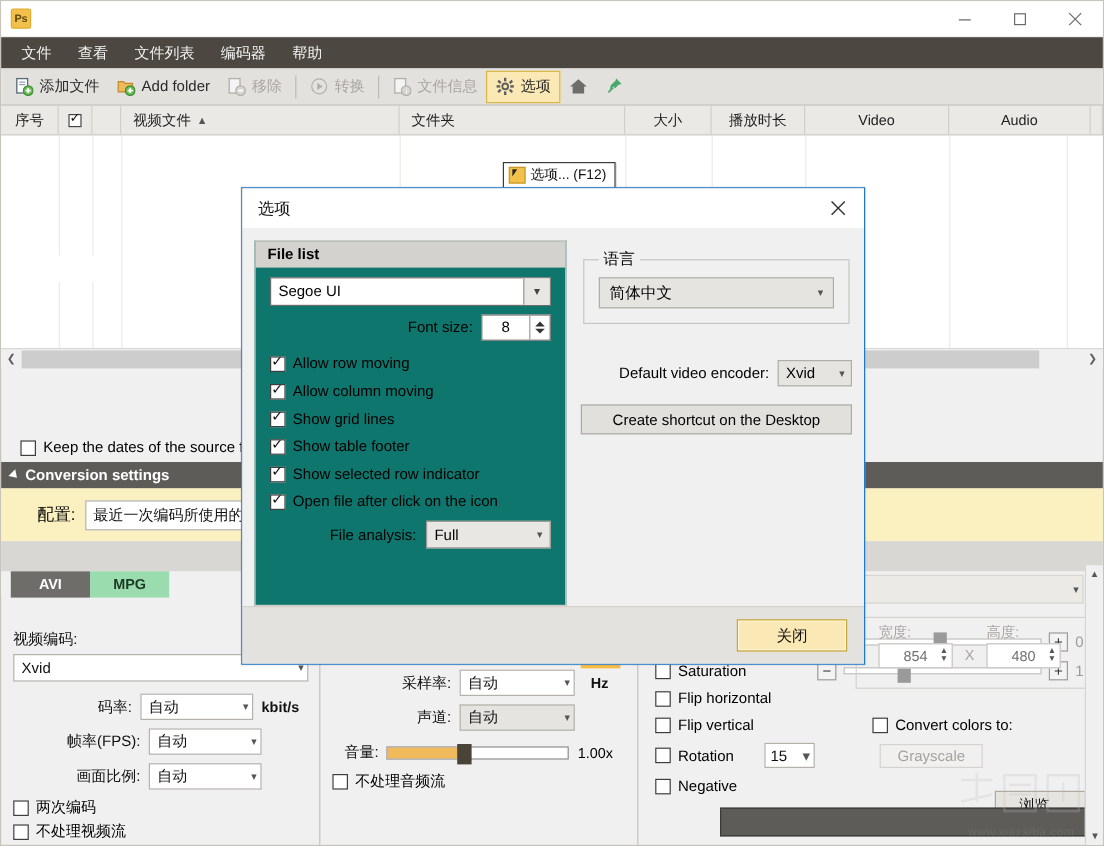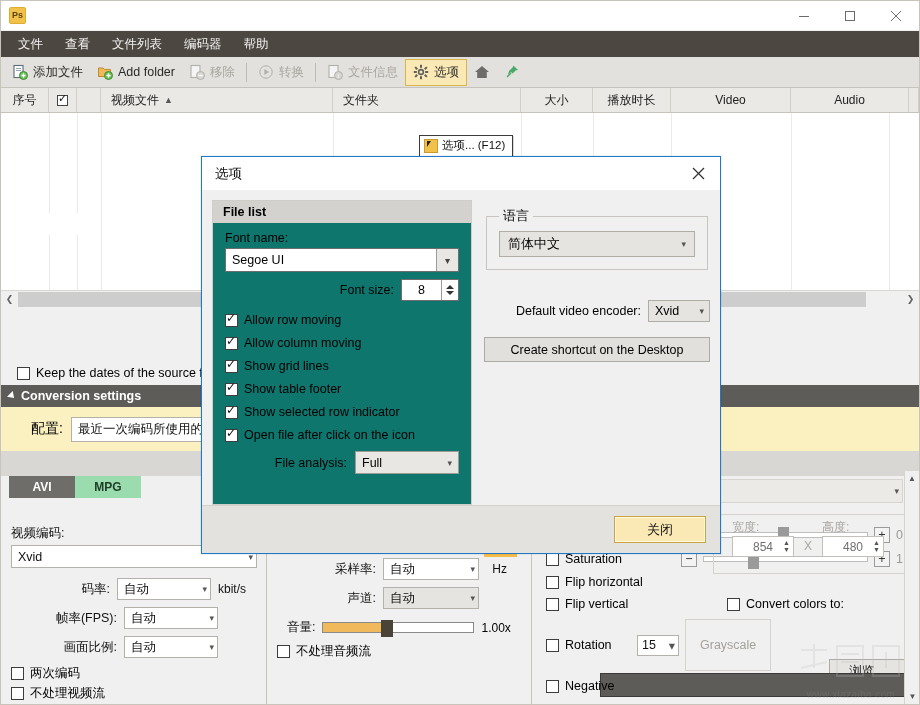--- a/index.html
+++ b/index.html
@@ -125,21 +125,21 @@
 
   
   .panes { position:absolute; left:0; right:0; top:516px; bottom:0; display:flex; }
   .pane { border-right:1px solid #c6c3bd; }
   .pane-v { width:266px; padding:8px 10px 0 10px; }
   .pane-a { width:265px; padding:10px 10px 0 10px; position:relative; }
   .pane-e { flex:1; padding:10px 12px 0 14px; position:relative; }
   .lbl { font-size:12.5px; color:#111; }
   .row { display:flex; align-items:center; gap:7px; margin-bottom:7px; justify-content:flex-end; }
   .row .lbl { white-space:nowrap; }
-  .unit { font-size:12px; color:#111; }
+  .unit { font-size:12px; color:#111;font-weight:bold; }
   .chkrow { display:flex; align-items:center; gap:6px; margin-bottom:3px; }
   .chkrow span { font-size:12.5px; }
 
   .slider-wrap { display:flex; align-items:center; gap:6px; }
   .spin-btn { width:16px; height:16px; border:1px solid #9b9b9b; background:#f3f3f3; display:flex; align-items:center; justify-content:center; font-size:11px; color:#333; }
   .track { width:165px; height:6px; background:#fff; border:1px solid #bdbdbd; position:relative; }
   .track .knob { position:absolute; top:-6px; width:11px; height:18px; background:#9a9a9a; }
   .val { font-size:11.5px; color:#9a9a9a; width:10px; }
 
   .vol-track { width:152px; height:11px; background:#fff; border:1px solid #8a8a8a; position:relative; }
@@ -548,21 +548,21 @@
         <span class="cbx" style="margin-left:48px"></span>
         <span>Convert colors to:</span>
       </div>
       <div class="chkrow" style="margin-bottom:8px">
         <span class="cbx"></span>
         <span style="width:66px">Rotation</span>
         <span class="combo light" style="width:42px;height:21px;padding-left:4px">
           <span>15</span>
           <span class="chev">▾</span>
         </span>
-        <span style="color:#a5a29d; border:1px solid #d6d3ce; padding:18px 14px; font-size:12.5px;">Grayscale</span>
+        <span style="margin-left:48px; color:#a5a29d; border:1px solid #d6d3ce; padding:2px 14px; font-size:12.5px;">Grayscale</span>
       </div>
       <div class="chkrow">
         <span class="cbx"></span>
         <span>Negative</span>
       </div>
 
       <div class="watermark">
         <svg width="108" height="44" viewBox="0 0 108 44">
           <g fill="none" stroke="#bdbdbd" stroke-width="2">
             <path d="M4 8 L30 8 M17 2 L17 26 M4 26 L30 20"></path>
@@ -616,21 +616,20 @@
             <line x1="12" y1="1" x2="1" y2="12" stroke="#333" stroke-width="1.2"></line>
           </svg>
       </div>
     </div>
 
     <div class="dlg-body">
 
       <div class="dlg-left">
         <div class="grp-title">File list</div>
         <div class="dlg-left-inner">
-          <div class="fld-lbl">Font name:</div>
           <div class="font-combo">
             <span>Segoe UI</span>
             <span class="btn">▾</span>
           </div>
 
           <div class="spin-row">
             <span style="font-size:12.5px">Font size:</span>
             <div class="spinner">
               <span class="v">8</span>
               <span class="sb">

